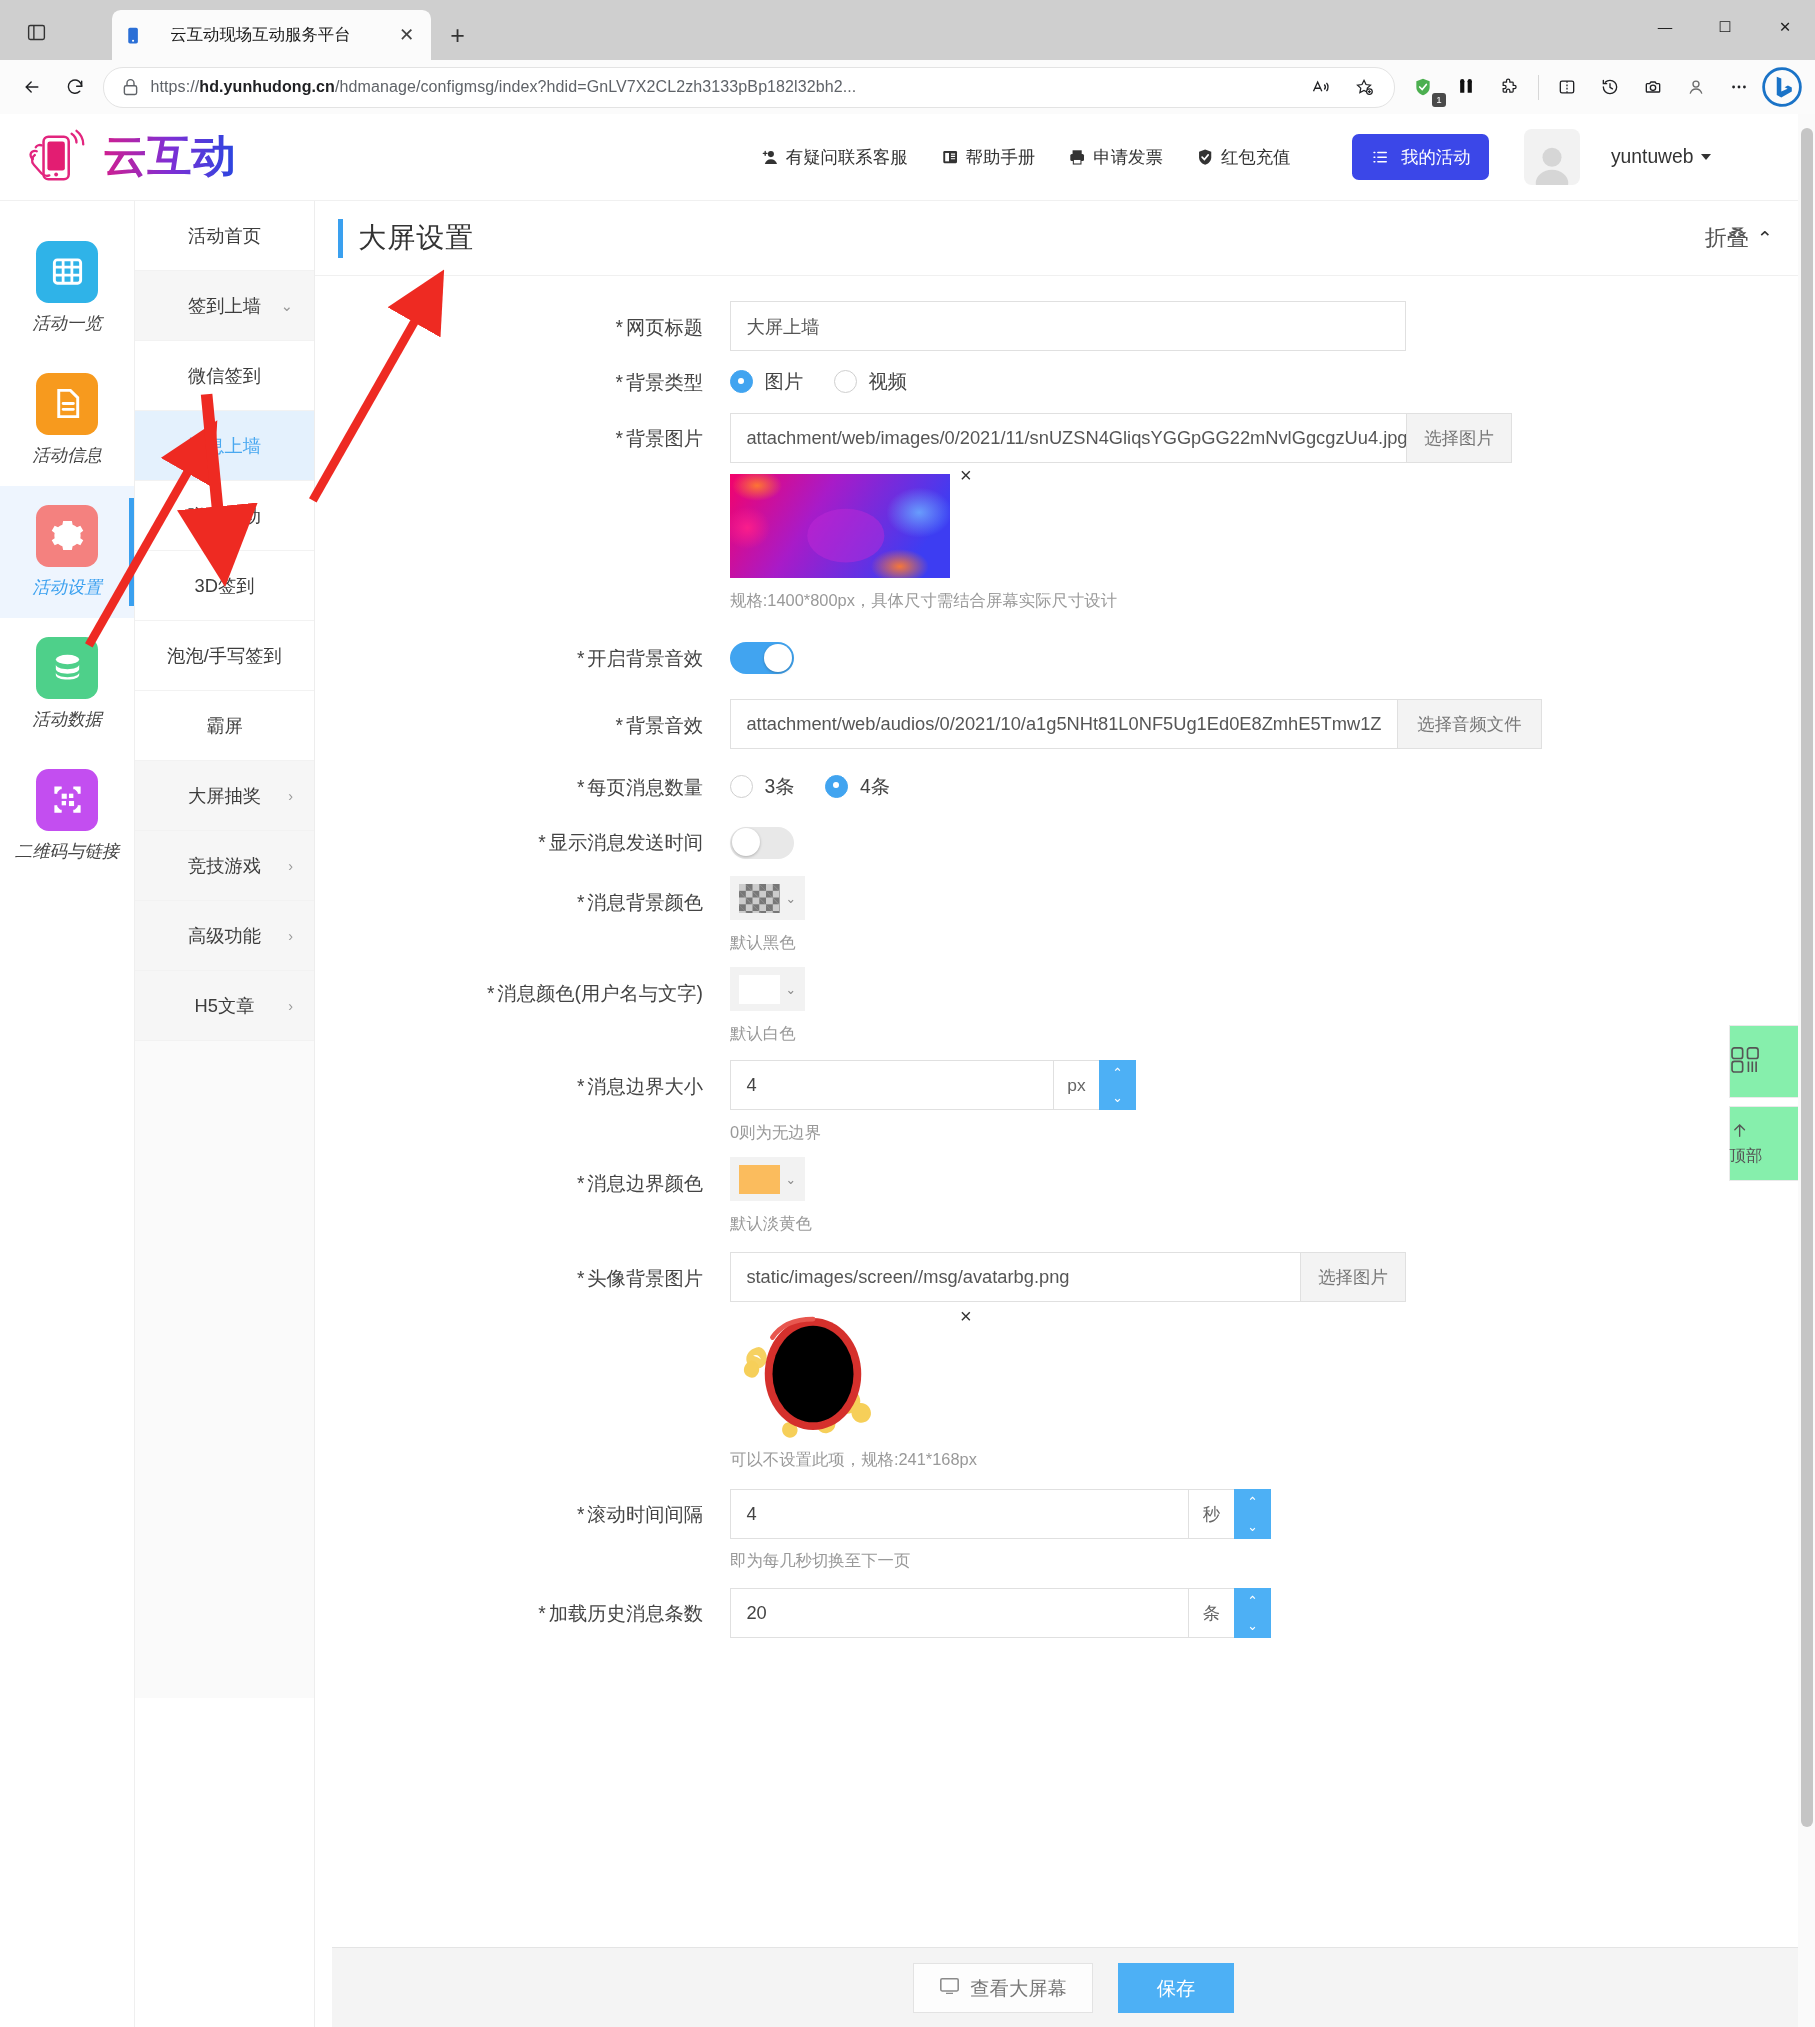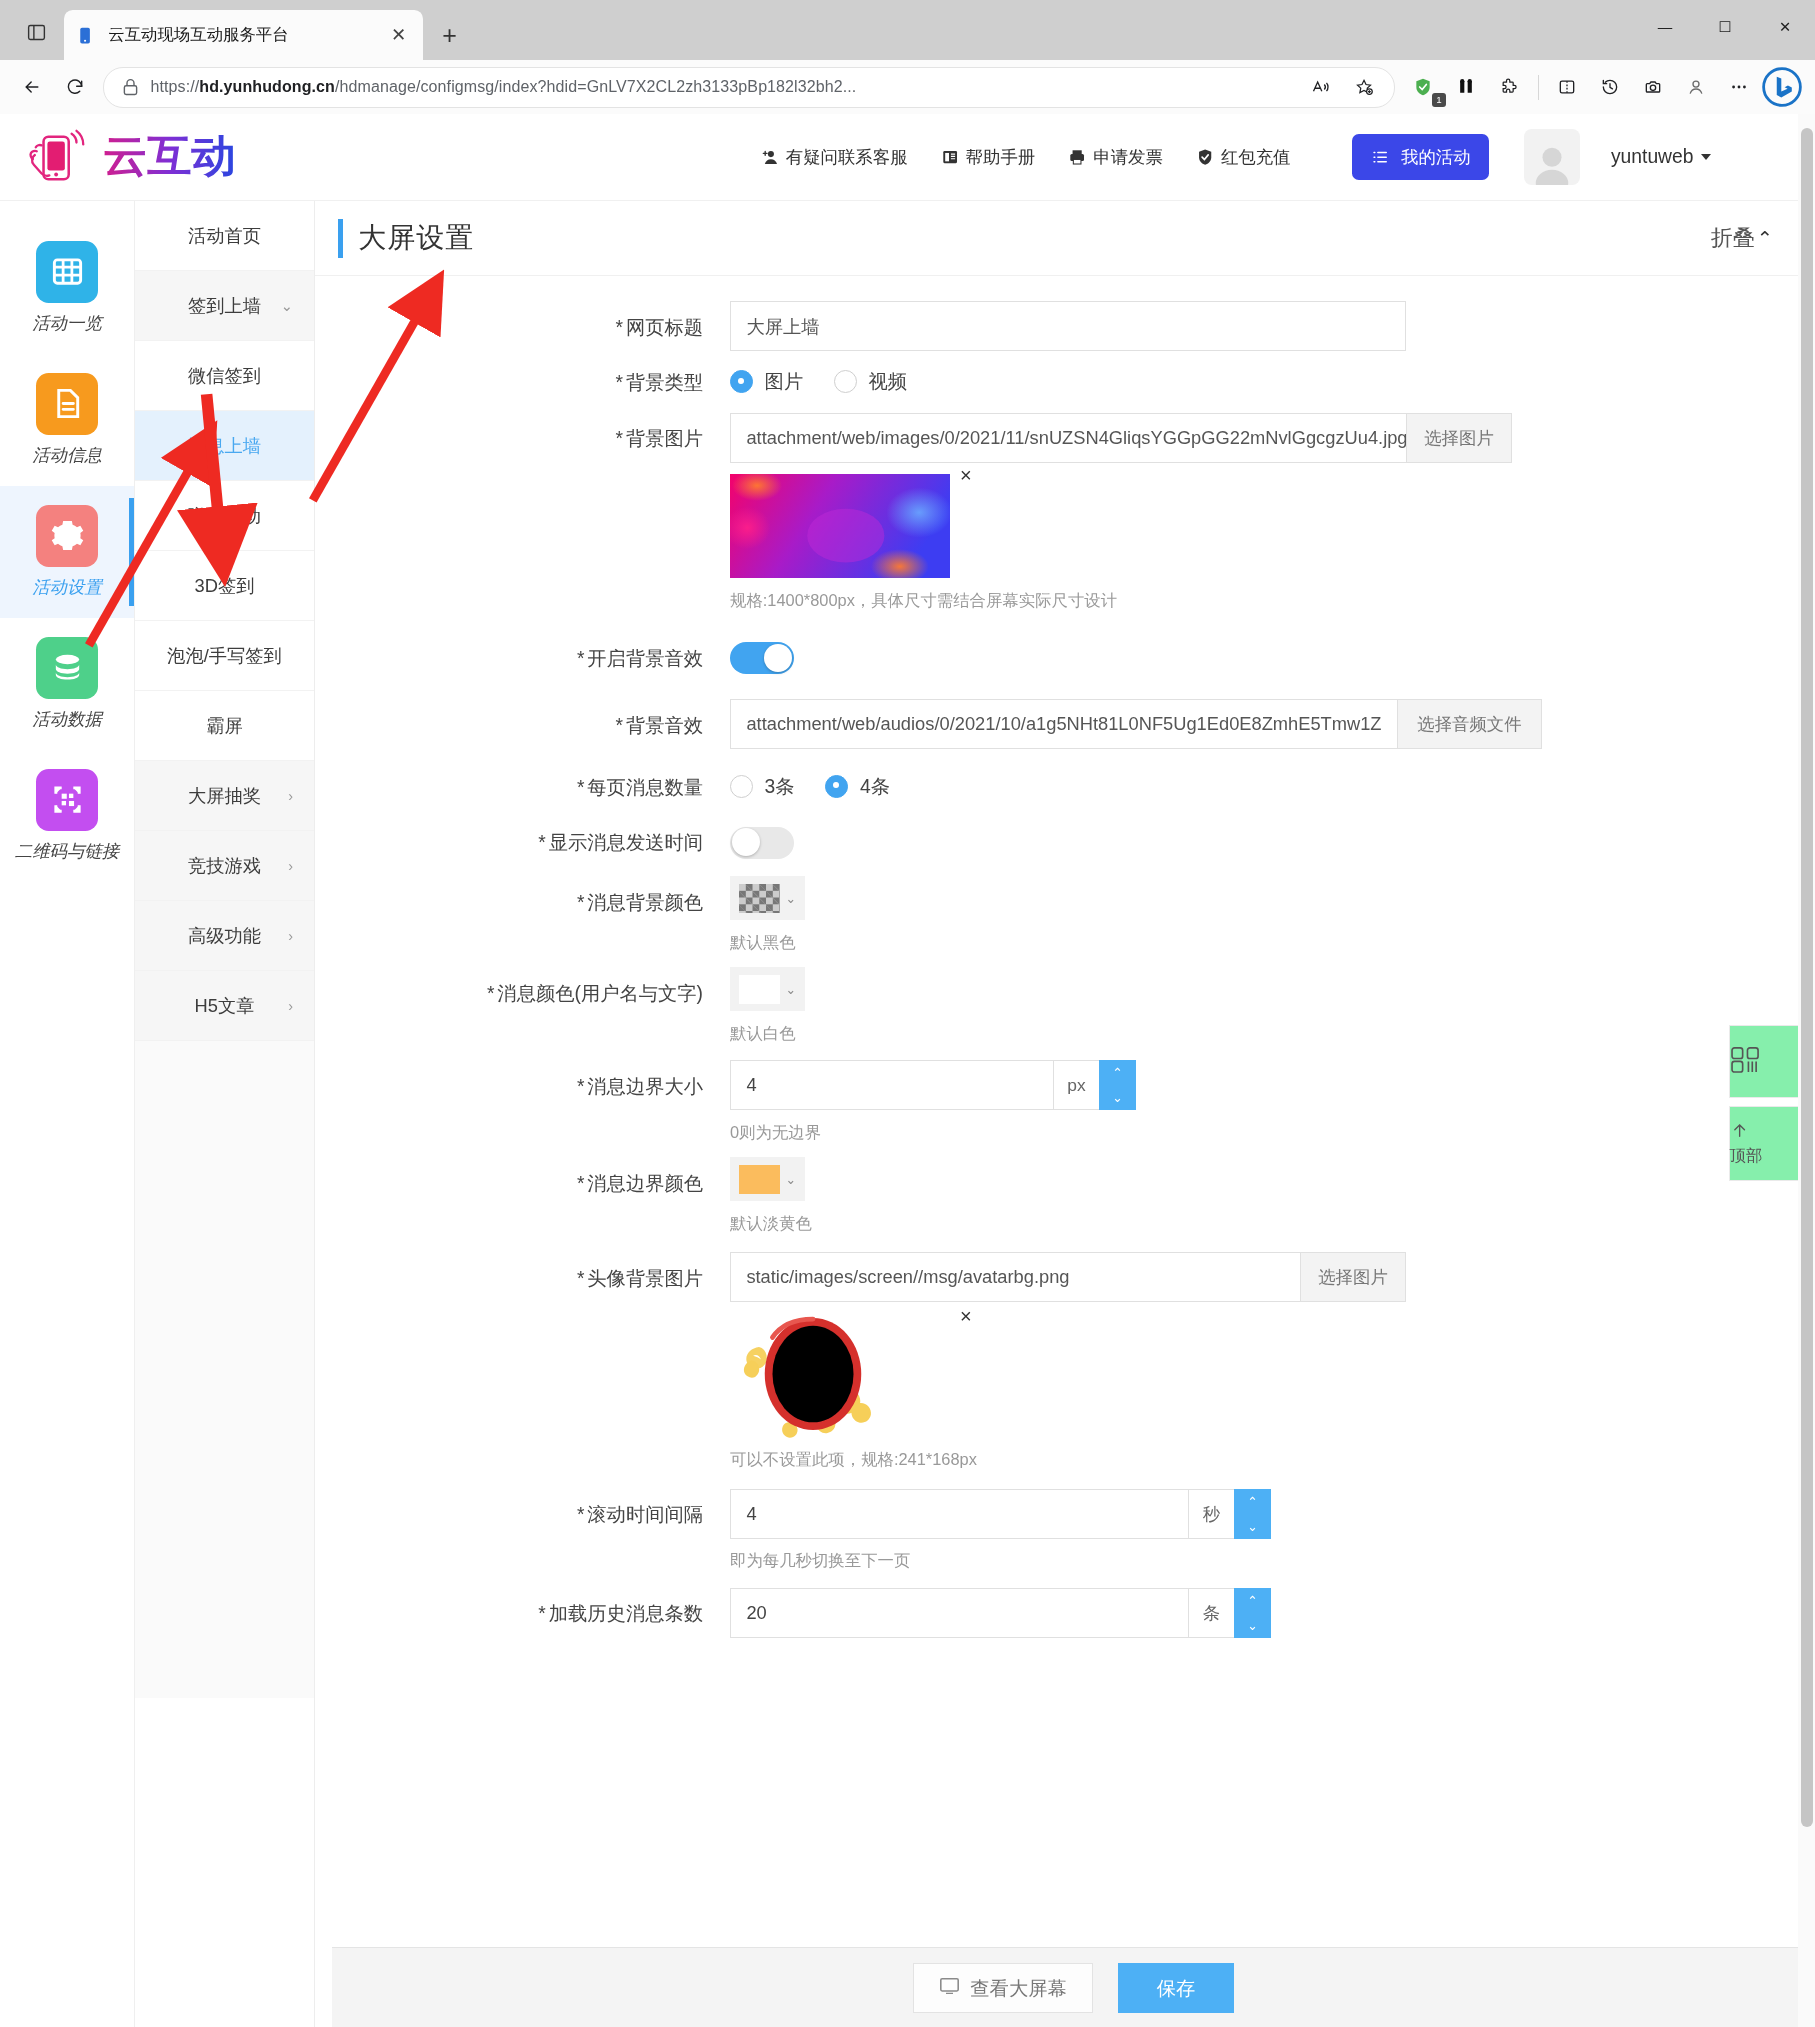--- a/index.html
+++ b/index.html
@@ -16,22 +16,22 @@
   .titlebar {
     height: 60px; background: #cfcfcf; display: flex; align-items: flex-end;
     padding-left: 9.7px; position: relative;
   }
   .tab-strip-icon {
     width: 54px; height: 48px; display:flex; align-items:center; justify-content:center;
     margin-bottom: 3.9px;
   }
   .tab-strip-icon svg { width: 21px; height: 21px; }
   .tab {
-    width: 359px; height: 50px; background: #fbfbfb; border-radius: 8.7px 8.7px 0 0;
-    display: flex; align-items: center; padding: 0 11.6px; gap: 12px; position: relative;
+    width: 319px; height: 50px; background: #fbfbfb; border-radius: 8.7px 8.7px 0 0;
+    display: flex; align-items: center; padding: 0 11.6px; gap: 26px; position: relative; margin-left: 48px;
   }
   .tab-favicon { width:21px; height:21px; flex:0 0 21px; display:flex;align-items:center;justify-content:center;}
   .tab-title { font-size: 16.4px; color: #1a1a1a; white-space: nowrap; overflow: hidden; flex: 1; }
   .tab-close { width: 25px; height:25px; display:flex;align-items:center;justify-content:center;
     font-size: 18.3px; color:#444; }
   .newtab { width: 42px; height: 42px; display:flex;align-items:center;justify-content:center;
     font-size: 25px; color:#333; margin-bottom: 3.9px; margin-left: 5.8px; font-weight: 300;}
   .win-controls { position:absolute; right: 0; top: 0; height: 54px; display:flex; }
   .win-btn { width:60px; height:54px; display:flex;align-items:center;justify-content:center; color:#222; font-size:14.5px;}
 
@@ -103,21 +103,21 @@
   .sm-item .chev { font-size:14.5px; color:#999; position:absolute; right:21px; }
   .sm-rest { background:#fafafa; height: 657px; }
 
   
   .content { flex:1; background:#fff; position:relative; display:flex; flex-direction:column; }
   .page-head { height:75px; display:flex; align-items:center; justify-content:space-between;
                padding: 0 42px 0 0; border-bottom:1px solid #f0f0f0;}
   .page-title { display:flex; align-items:center; gap:15.4px; padding-left: 23px; }
   .title-bar-accent { width:4.8px; height:39px; background:#3aa0ef; }
   .page-title h1 { font-size:28px; font-weight:500; color:#333; letter-spacing:1px;}
-  .collapse { display:flex; align-items:center; gap:2px; font-size:22px; color:#555;}
+  .collapse { display:flex; align-items:center; gap:8px; font-size:22px; color:#555;}
   .collapse .cv { font-size:19.3px; color:#333; }
 
   .form-scroll { flex:1; overflow:hidden; padding-top: 25px; position:relative;}
 
   .frow { display:flex; align-items:flex-start; margin-bottom: 5.8px; }
   .flabel { width: 415px; flex:0 0 415px; text-align:right; padding-right: 27px; padding-top: 13.5px;
             font-size:19.3px; color:#444; line-height:1.35;}
   .flabel .req { color:#444; margin-right:2.9px; }
   .fctl { flex:1; padding-right: 164px; }
 

